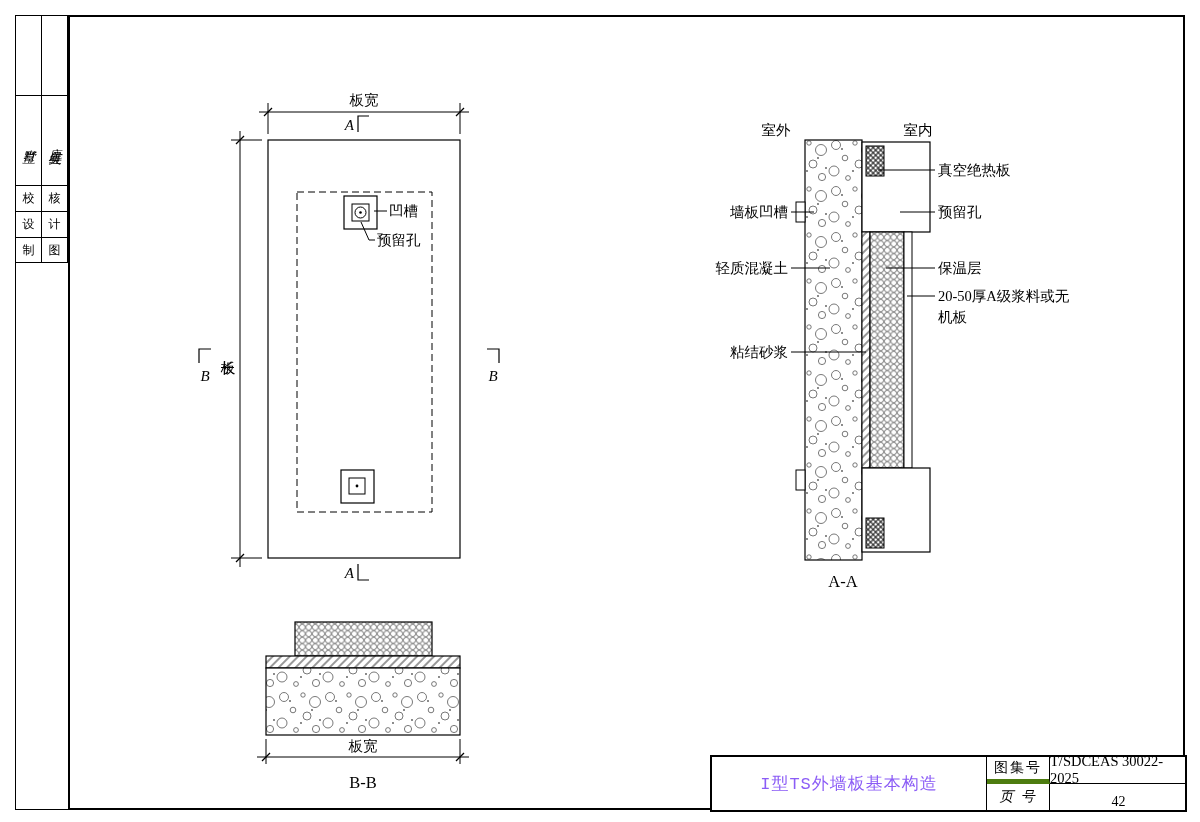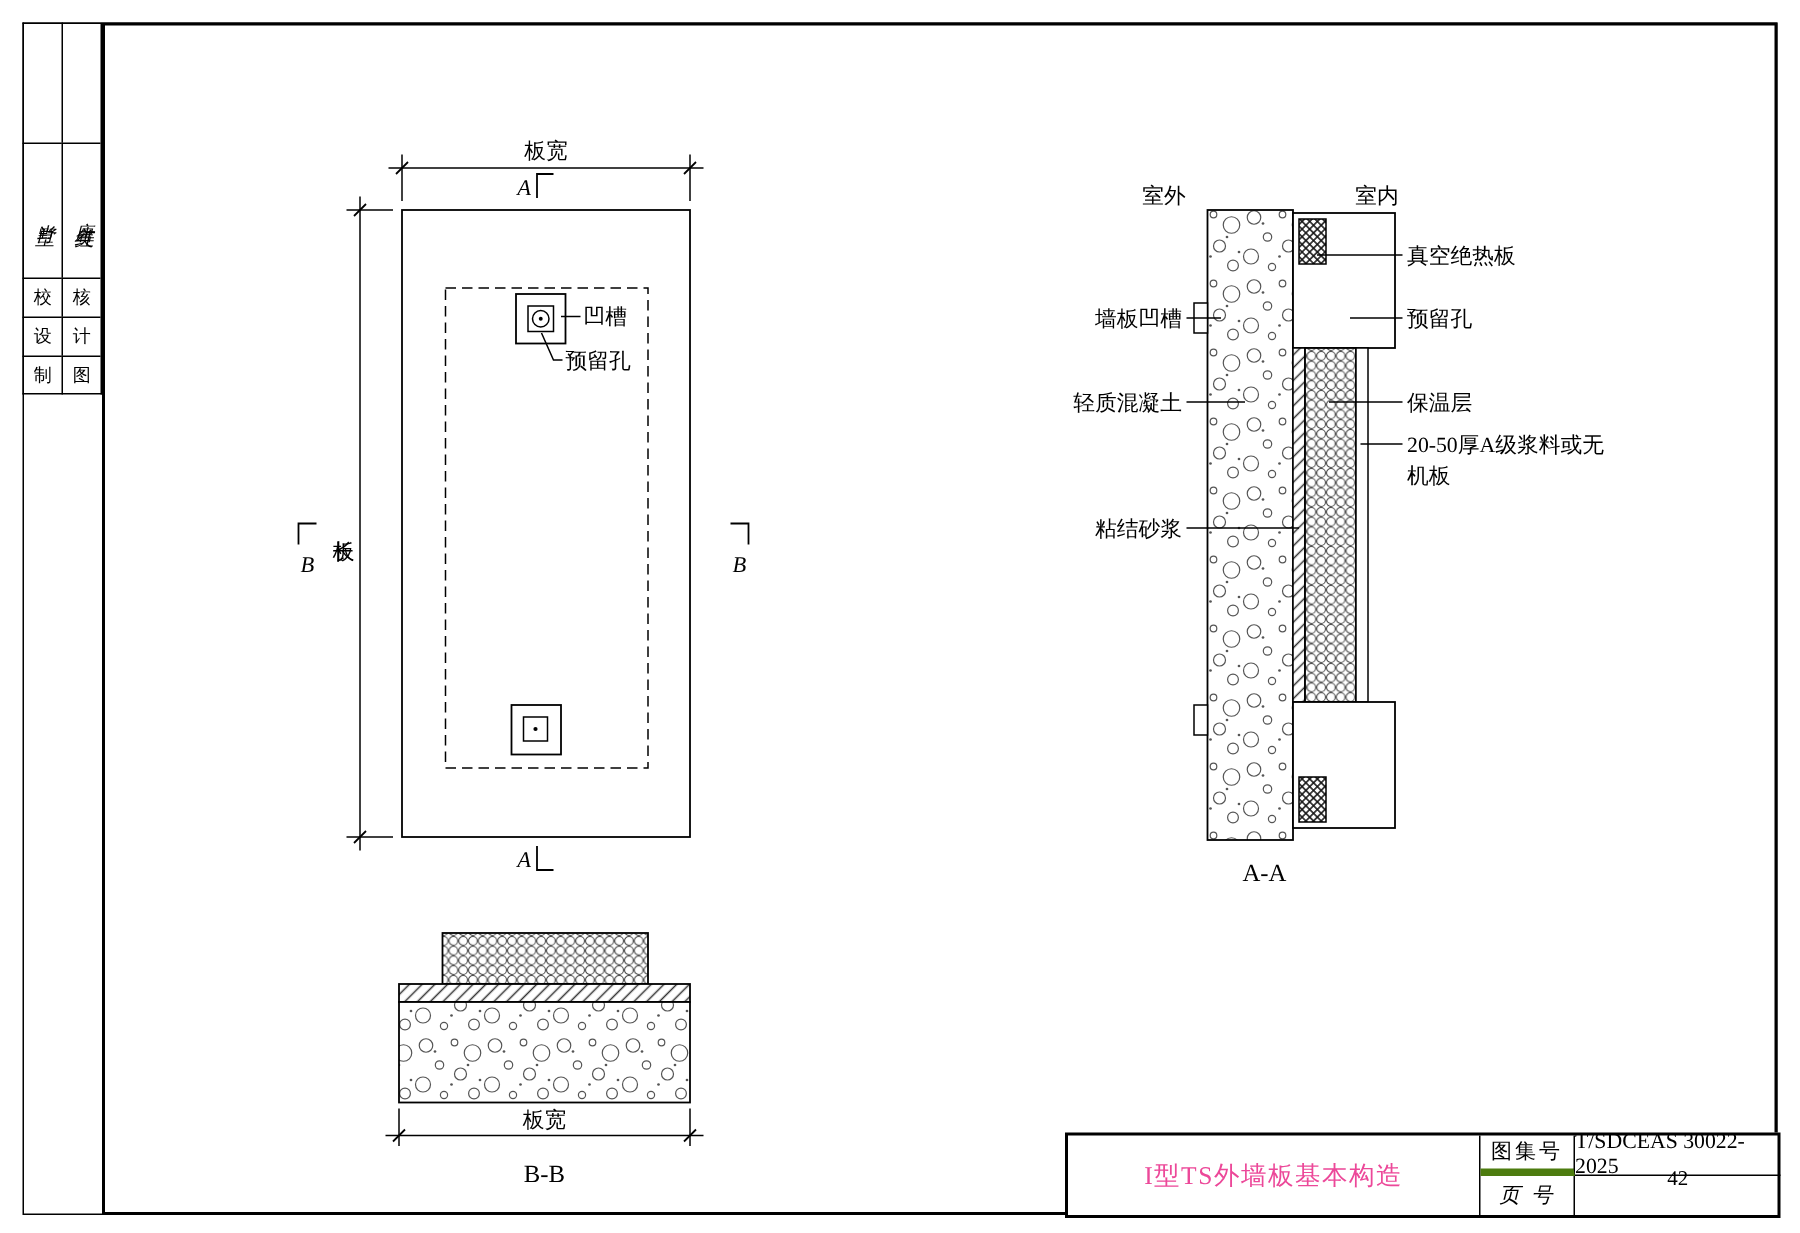--- a/index.html
+++ b/index.html
@@ -32,27 +32,27 @@
   .lnth { stroke:#000; stroke-width:1; }
   .dash { stroke-dasharray:7 4; stroke-width:1; }
   .lbl  { font-family:"Liberation Serif", serif; font-size:14.5px; fill:#000; }
   .big  { font-size:16.5px; }
   .mark { font-family:"Liberation Serif", serif; font-size:15px; font-style:italic; fill:#000; }
 
   
   .titleblock { left:710px; top:755px; width:477px; height:57px; border:2px solid #000; background:#fff; }
   .tb-title { position:absolute; left:0; top:0; width:275px; height:100%;
               border-right:1.5px solid #000; display:flex; align-items:center; justify-content:center;
-              font-family:Liberation Serif, serif; font-size:17px; color:#ec4899; letter-spacing:1px; }
+              font-family:Liberation Mono, monospace; font-size:17px; color:#8b5cf6; letter-spacing:1px; }
   .tb-cell { position:absolute; display:flex; align-items:center; justify-content:center;
              font-family:"Liberation Serif", serif; font-size:14px; color:#000; }
   .tb-lbl1 { left:275px; top:0; width:63px; height:26.5px; border-right:1px solid #000; border-bottom:5px solid #4d7c0f; letter-spacing:2px; }
   .tb-val1 { left:338px; top:0; width:137px; height:26.5px; border-bottom:1px solid #000; font-size:14.5px; }
   .tb-lbl2 { left:275px; top:26.5px; width:63px; height:26.5px; border-right:1px solid #000; letter-spacing:2px;font-style:italic; }
-  .tb-val2 { left:338px; top:17px; width:137px; height:26.5px; }
+  .tb-val2 { left:338px; top:32px; width:137px; height:26.5px; }
 </style>
 </head>
 <body>
 
 <div class="page">
 
   <div class="abs outer-border"></div>
   <div class="abs main-border"></div>
 
   <div class="abs strip">

